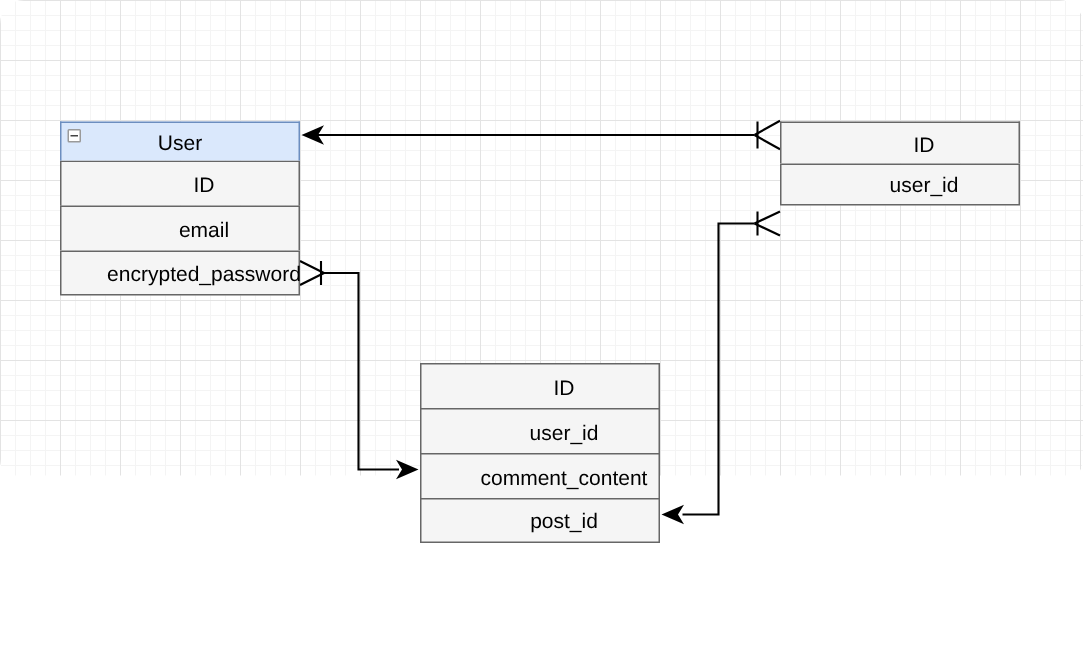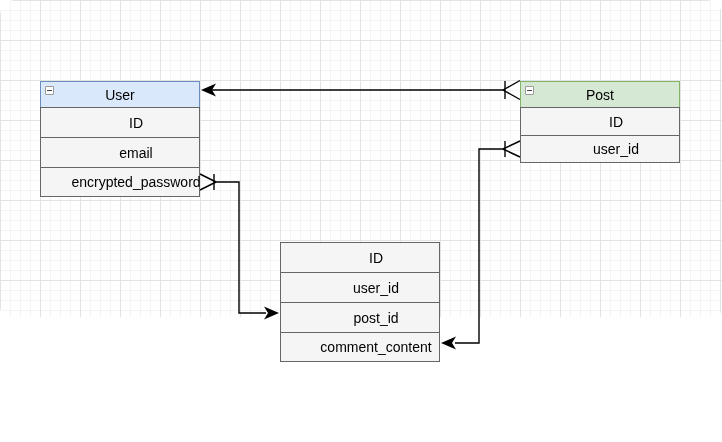--- a/index.html
+++ b/index.html
@@ -86,41 +86,37 @@
     </div>
     <div class="row">
       <span>email</span>
     </div>
     <div class="row">
       <span>encrypted_password</span>
     </div>
   </div>
 
   <div class="table post" style="left:520px;top:81px">
-    <div class="hdr" style="background-color: rgb(213, 232, 212); border-color: rgb(130, 179, 102);">
-      <span class="collapse"></span>
-      <span>Post</span>
-    </div>
     <div class="row">
       <span>ID</span>
     </div>
     <div class="row">
       <span>user_id</span>
     </div>
   </div>
 
   <div class="table comment" style="left:280px;top:242px">
     <div class="row">
       <span>ID</span>
     </div>
     <div class="row">
       <span>user_id</span>
     </div>
     <div class="row">
-      <span>post_id</span>
+      <span>comment_content</span>
     </div>
     <div class="row">
-      <span>comment_content</span>
+      <span>post_id</span>
     </div>
   </div>
 
   <div class="page-edge"></div>
 </div>
 
 </body></html>

